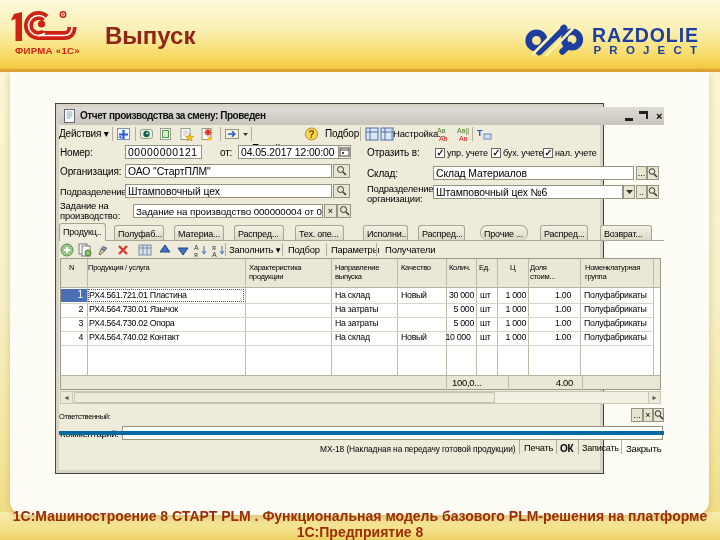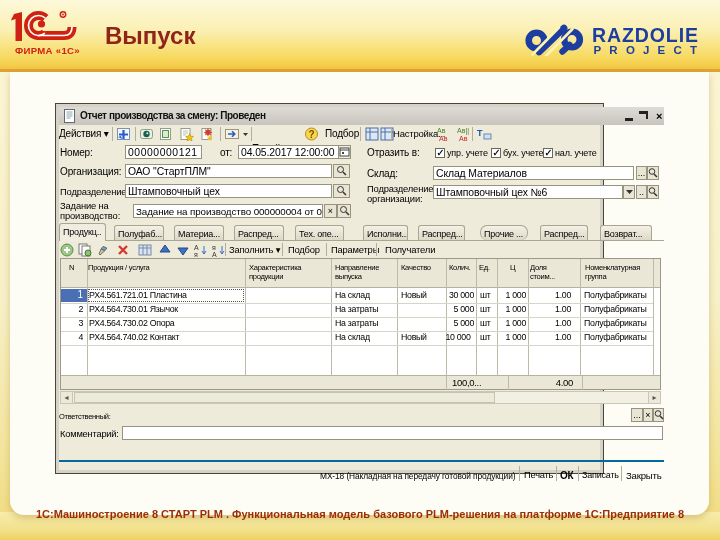--- a/index.html
+++ b/index.html
@@ -8,21 +8,21 @@
   background:linear-gradient(#fcf6d6 0,#f7f0c8 300px,#f3e49a 460px,#f0da7d 540px);}
 #topband{position:absolute;left:0;top:0;width:720px;height:72px;
   background:linear-gradient(#fdf8da 0,#fbf0b4 30px,#f7d95e 58px,#f2c43e 70px);
   border-bottom:3px solid #e0a238;}
 #botband{position:absolute;left:0;top:512px;width:720px;height:28px;
   background:linear-gradient(#f7ecae 0,#f2df86 20px,#eed05e 28px);}
 #panel{position:absolute;left:10px;top:72px;width:699px;height:443px;
   background:#fdfdf5;border-radius:0 0 14px 14px;
   box-shadow:0 3px 7px rgba(160,120,30,.35);}
 #ftext{position:absolute;left:0;top:508px;width:720px;text-align:center;
-  font-size:11px;font-weight:bold;color:#9c2d05;}
+  font-size:14px;font-weight:bold;color:#9c2d05;}
 #title{position:absolute;left:105px;top:22px;font-size:24px;font-weight:bold;color:#8f241a;letter-spacing:0px;}
 
 #win{position:absolute;left:55px;top:103px;width:549px;height:371px;
   background:#eeebdb;border:1px solid #45443e;padding:3px;font-size:11px;color:#000;box-shadow:inset 0 0 0 3px #d6d2c6;}
 #tbar{position:absolute;left:3px;top:3px;width:605px;height:18px;
   background:linear-gradient(#dedcd6,#c8c5bd);}
 #tbar .ttl{position:absolute;left:21px;top:3px;font-weight:bold;font-size:10px;letter-spacing:-0.45px;color:#111;}
 .lbl{position:absolute;font-size:10px;letter-spacing:-0.15px;color:#000;white-space:nowrap;}
 .fld{position:absolute;height:14px;background:#fff;border:1px solid #97937f;
   font-size:10.4px;letter-spacing:-0.1px;line-height:13px;padding:0 2px;white-space:nowrap;overflow:hidden;}
@@ -351,21 +351,21 @@
  <span class="lbl" style="left:3px;top:308px;font-size:7.5px;letter-spacing:-0.3px;">Ответственный:</span>
  <div class="btn" style="left:575px;top:304px;width:12px;">...</div>
  <div class="btn" style="left:587px;top:304px;width:10px;">×</div>
  <div class="btn" style="left:597px;top:304px;width:11px;"><svg width="10" height="11">
           <circle cx="4" cy="4.5" r="2.8" fill="none" stroke="#333"></circle>
           <path d="M6 7l3 3" stroke="#333" stroke-width="1.5"></path>
         </svg></div>
  <span class="lbl" style="left:4px;top:325px;font-size:9.3px;letter-spacing:-0.2px;">Комментарий:</span>
  <div class="fld" style="left:66px;top:322px;width:541px;"></div>
 
- <div style="position:absolute;left:3px;top:356px;width:605px;height:24px;border-top:2px solid #0369a1;">
+ <div style="position:absolute;left:3px;top:327px;width:605px;height:24px;border-top:4px solid #0369a1;">
    <span class="tbtxt" style="left:261px;top:9px;font-size:8.4px;letter-spacing:-0.1px;">МХ-18 (Накладная на передачу готовой продукции)</span>
    <div class="sep" style="left:460px;top:4px;height:15px;"></div>
    <span class="tbtxt" style="left:465px;top:8px;font-size:9.3px;">Печать</span>
    <div class="sep" style="left:497px;top:4px;height:15px;"></div>
    <span class="tbtxt" style="left:501px;top:8px;font-size:10px;font-weight:bold;">ОК</span>
    <div class="sep" style="left:519px;top:4px;height:15px;"></div>
    <span class="tbtxt" style="left:523px;top:8px;font-size:9px;">Записать</span>
    <div class="sep" style="left:562px;top:4px;height:15px;"></div>
    <span class="tbtxt" style="left:567px;top:8px;font-size:9.6px;">Закрыть</span>
  </div>

